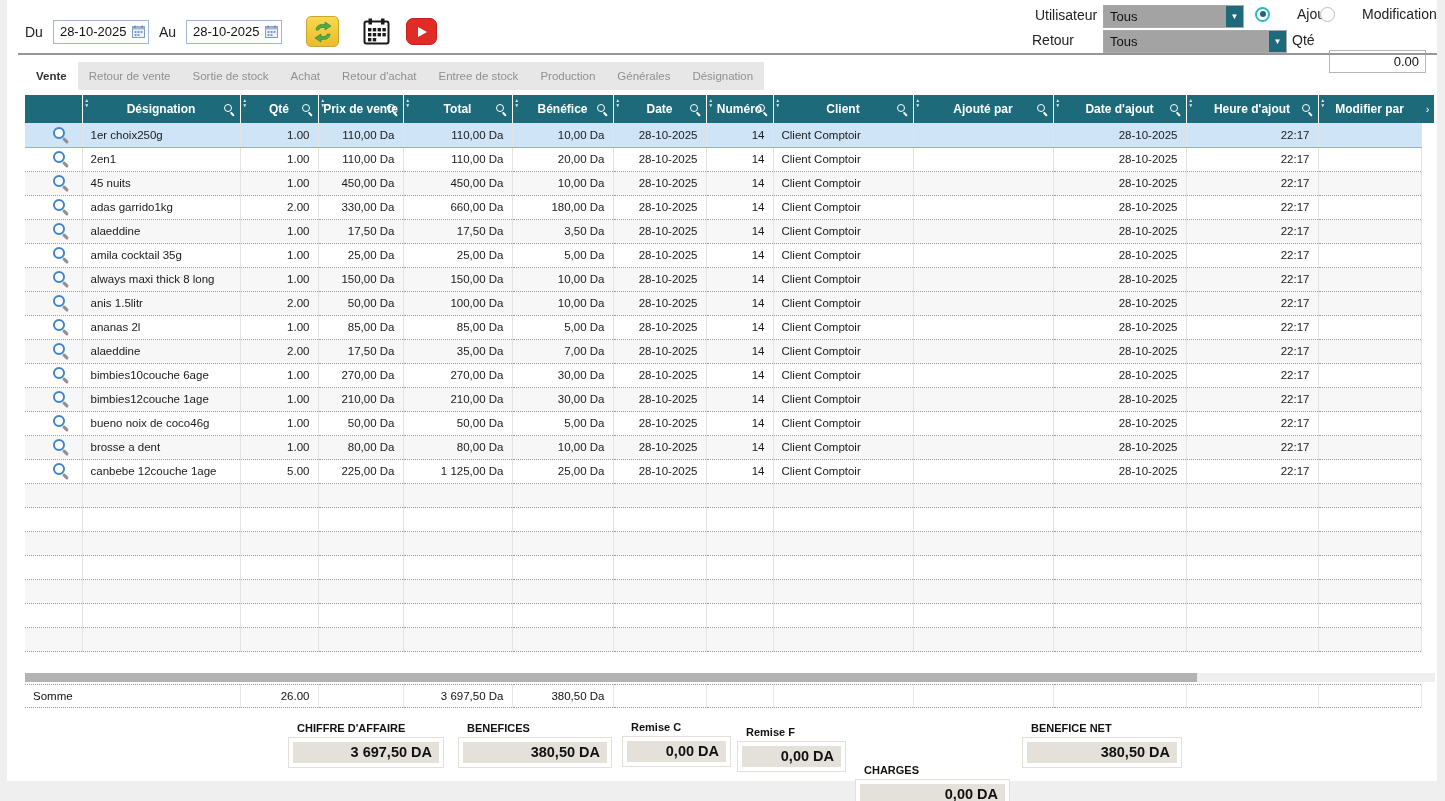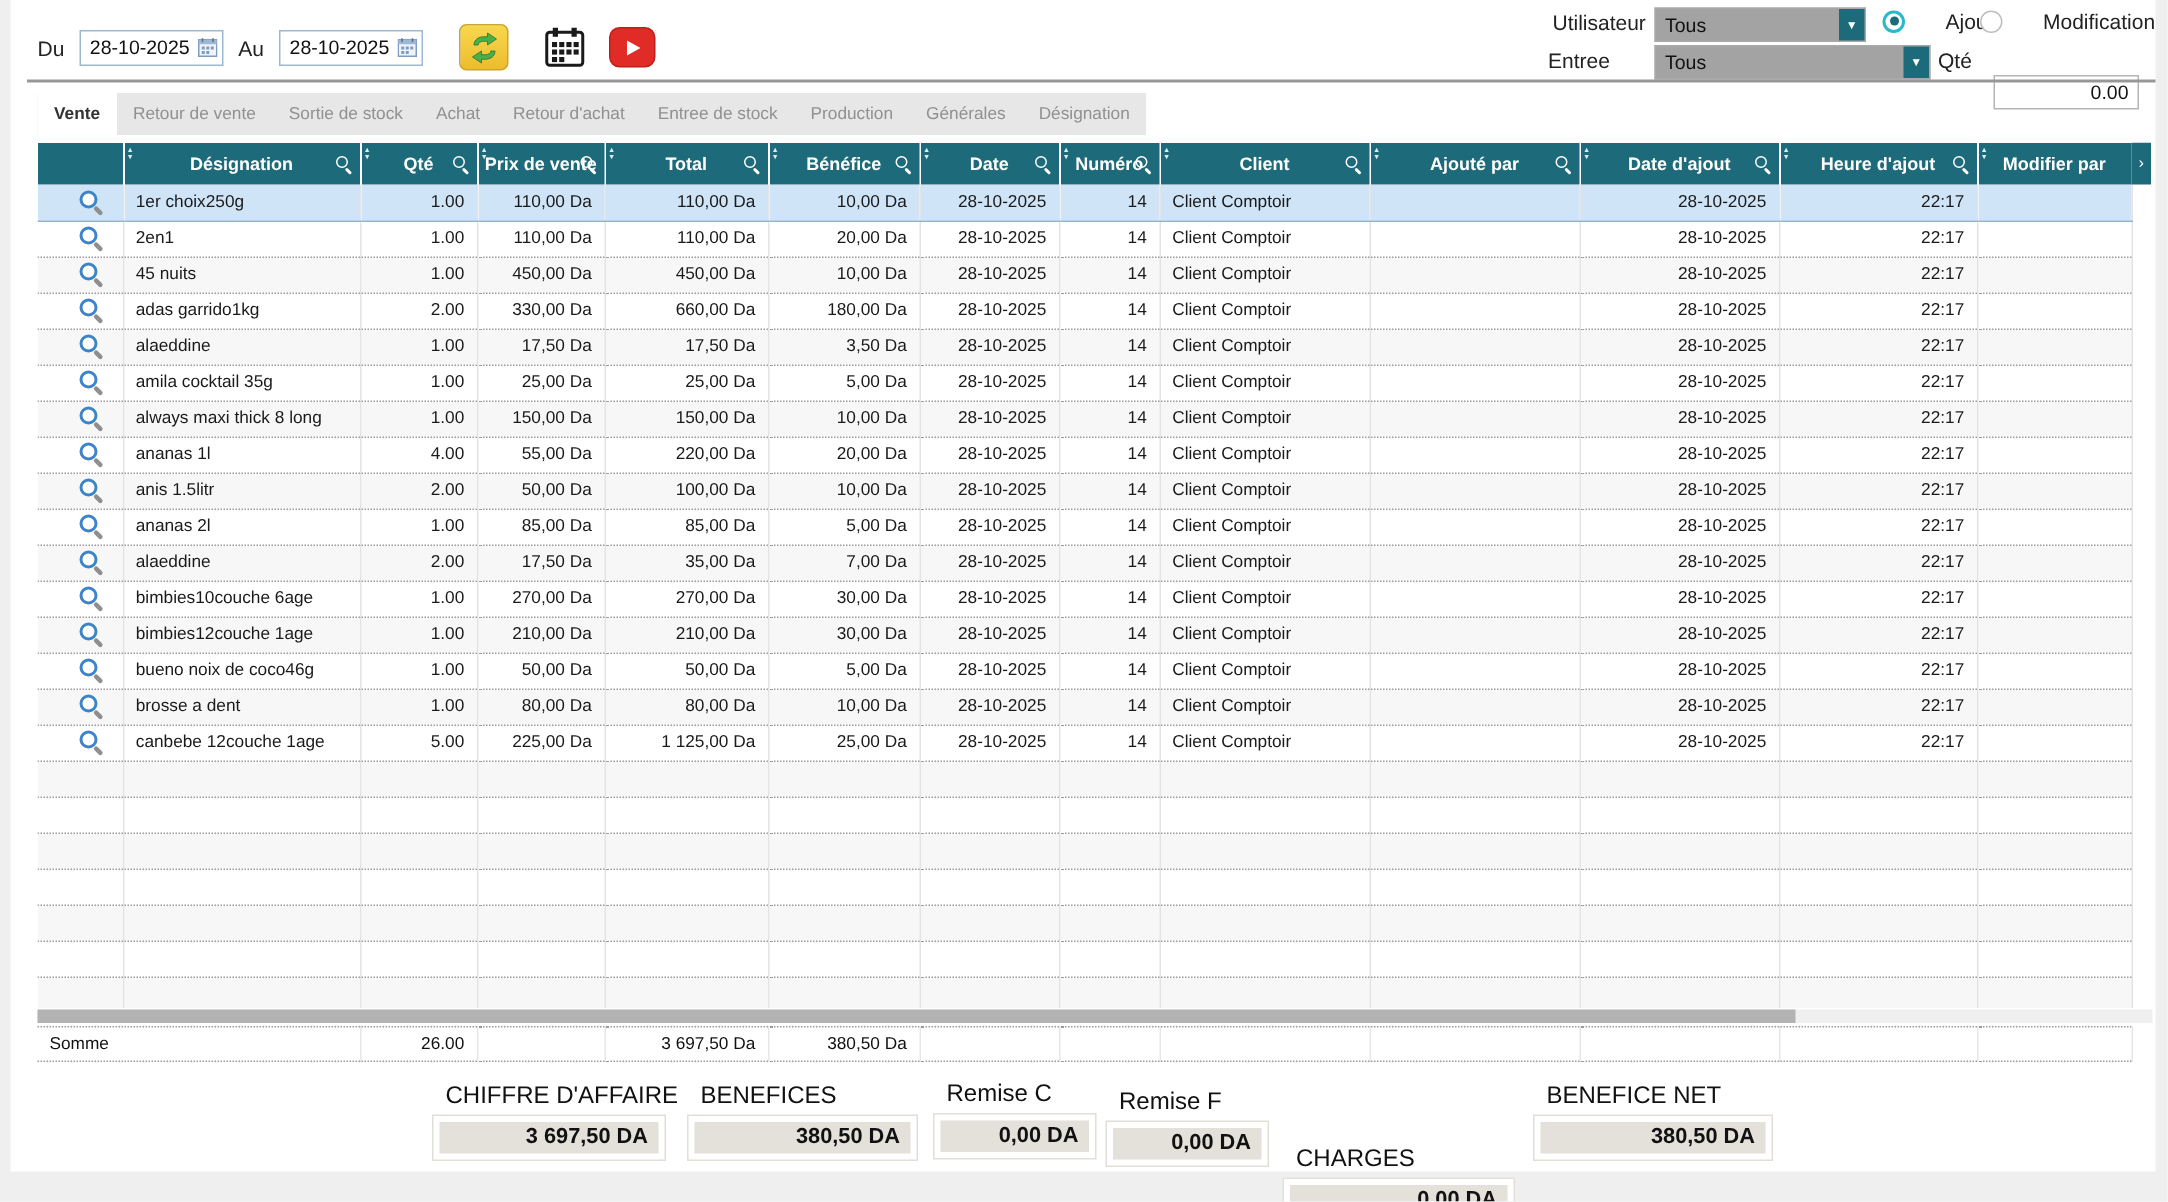--- a/index.html
+++ b/index.html
@@ -65,21 +65,21 @@
 
   .hscroll { position:absolute; left:18px; top:673px; width:1410px; height:9px; background:#efefef; }
   .hthumb { width:1172px; height:9px; background:#b3b3b3; cursor:grab; }
 
   table.somme { position:absolute; left:18px; top:684px; width:1396px; border-collapse:collapse; table-layout:fixed; background:#fff; }
   table.somme td { height:23px; font-size:11.5px; color:#111; border-top:1px dotted #999; border-bottom:1px dotted #999;
     border-right:1px solid #e7e7e7; padding:0 8px; white-space:nowrap;margin-top:40px; }
 
   
   .fgroup { position:absolute; }
-  .flabel { font-size:16px; font-weight:normal; color:#111; margin:0 0 3px 9px; white-space:nowrap; }
+  .flabel { font-size:11px; font-weight:bold; color:#111; margin:0 0 3px 9px; white-space:nowrap; }
   .fouter { background:#fff; border:1px solid #e2ded8; padding:4px; }
   .finner { height:21px; background:#e4e0da; font-size:14.5px; font-weight:bold; color:#111; text-align:right; line-height:21px; padding:0 7px; }
   .fb1 { left:281px; top:722px; width:156px; }
   .fb2 { left:451px; top:722px; width:154px; }
   .fb3 { left:615px; top:721px; width:109px; }
   .fb4 { left:730px; top:726px; width:109px; }
   .fb5 { left:848px; top:764px; width:155px; }
   .fb6 { left:1015px; top:722px; width:160px; }
 </style>
 </head>
@@ -159,21 +159,21 @@
       <span class="combo-btn">▼</span>
     </div>
     <div class="radio-group" style="left:1248px; top:6px;">
       <span class="radio sel"></span>
       <span class="radio-lbl">Ajout</span>
     </div>
     <div class="radio-group" style="left:1313px; top:6px;">
       <span class="radio unsel"></span>
       <span class="radio-lbl">Modification</span>
     </div>
-    <span class="t-lbl" style="left:1025px; top:32px;">Entree</span>
+    <span class="t-lbl" style="left:1025px; top:32px;">Retour</span>
     <div class="combo" style="left:1096px; top:30px; width:184px;">
       <span class="combo-value">Tous</span>
       <span class="combo-btn">▼</span>
     </div>
     <span class="t-lbl" style="left:1285px; top:32px;">Qté</span>
     <input class="qte-input" style="left: 1322px; top: 30px; width: 97px; margin-top: 20px;" value="0.00">
 
     <div class="divider"></div>
 
     <div class="tabs" id="tabs">
@@ -349,35 +349,20 @@
               <td class="ta-r">22:17</td>
               <td class="ta-l"></td>
             </tr>
             <tr class="alt">
               <td class="icon-cell"><span class="rmag"></span></td>
               <td class="ta-l">always maxi thick 8 long</td>
               <td class="ta-r">1.00</td>
               <td class="ta-r">150,00 Da</td>
               <td class="ta-r">150,00 Da</td>
               <td class="ta-r">10,00 Da</td>
-              <td class="ta-r">28-10-2025</td>
-              <td class="ta-r">14</td>
-              <td class="ta-l">Client Comptoir</td>
-              <td class="ta-l"></td>
-              <td class="ta-r">28-10-2025</td>
-              <td class="ta-r">22:17</td>
-              <td class="ta-l"></td>
-            </tr>
-            <tr>
-              <td class="icon-cell"><span class="rmag"></span></td>
-              <td class="ta-l">ananas 1l</td>
-              <td class="ta-r">4.00</td>
-              <td class="ta-r">55,00 Da</td>
-              <td class="ta-r">220,00 Da</td>
-              <td class="ta-r">20,00 Da</td>
               <td class="ta-r">28-10-2025</td>
               <td class="ta-r">14</td>
               <td class="ta-l">Client Comptoir</td>
               <td class="ta-l"></td>
               <td class="ta-r">28-10-2025</td>
               <td class="ta-r">22:17</td>
               <td class="ta-l"></td>
             </tr>
             <tr class="alt">
               <td class="icon-cell"><span class="rmag"></span></td>

